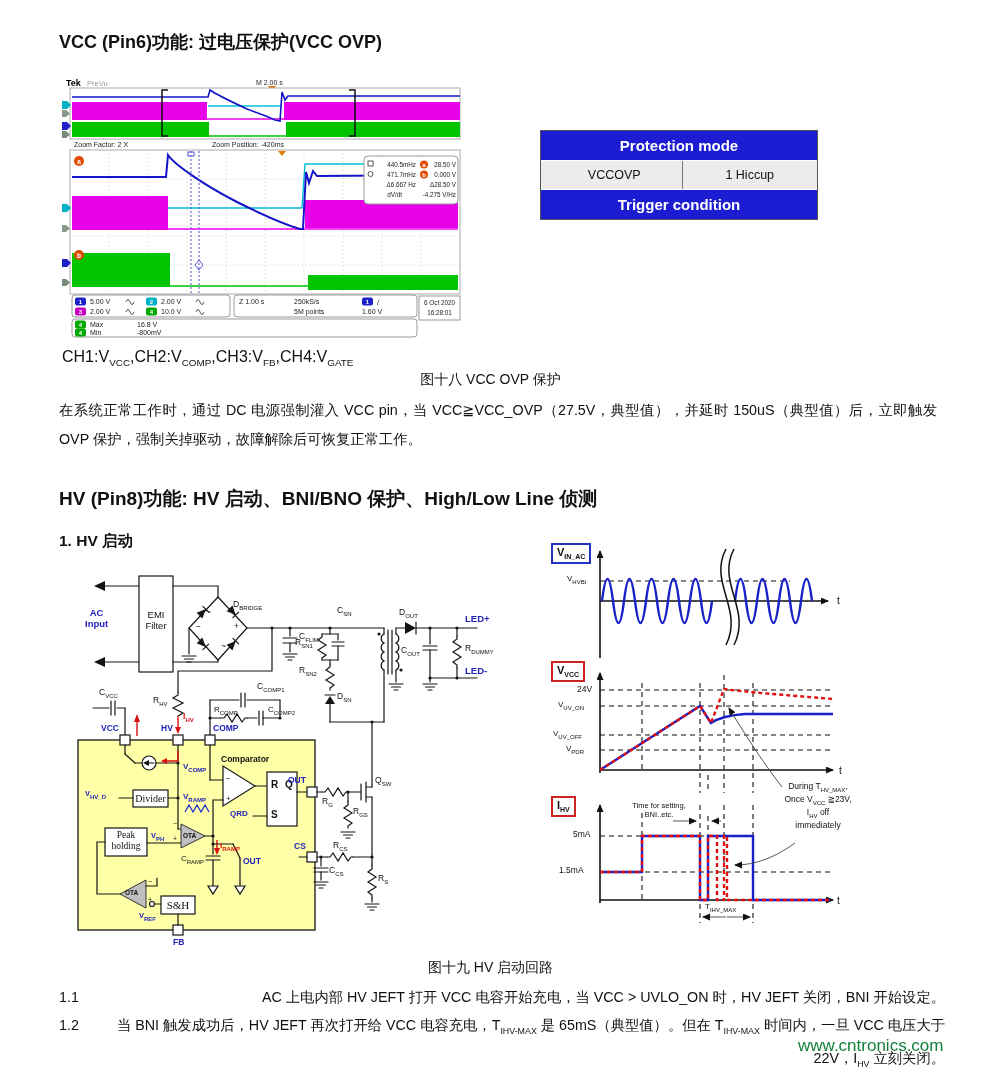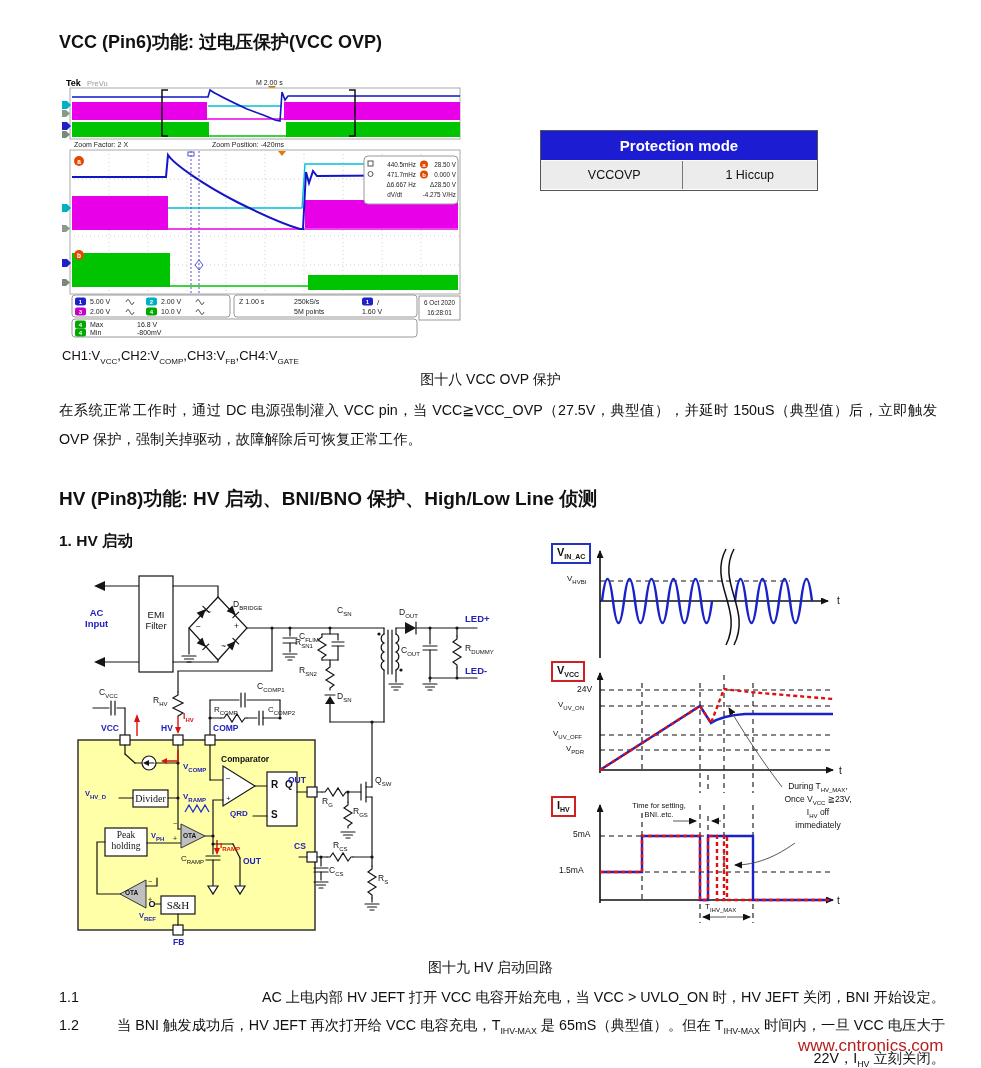--- a/index.html
+++ b/index.html
@@ -7,21 +7,21 @@
         font-family:"Liberation Sans","DejaVu Sans",sans-serif;color:#111;}
   .h1{position:absolute;left:59px;top:30px;font-size:18px;font-weight:bold;}
   .h2{position:absolute;left:59px;top:486px;font-size:19px;font-weight:bold;}
   .h3{position:absolute;left:59px;top:531px;font-size:15.5px;font-weight:bold;}
   .figcap{position:absolute;left:0;width:981px;text-align:center;font-size:14px;}
   .para{position:absolute;left:59px;top:396px;width:878px;font-size:14.3px;line-height:29px;text-align:justify;}
   .list{position:absolute;left:59px;top:984px;width:886px;font-size:14.3px;line-height:27px;}
   .li{display:flex;gap:12px;margin-bottom:1px;text-align:right;}
   .li .litext{flex:1;}
   sub{font-size:0.62em;}
-  .chcap{position:absolute;left:62px;top:348px;font-size:13px;}
+  .chcap{position:absolute;left:62px;top:348px;font-size:16px;}
   
   .ptable{position:absolute;left:540px;top:130px;width:276px;border:1px solid #555;}
   .pt-h{background:#1c1cd2;color:#fff;font-weight:bold;text-align:center;font-size:15px;padding:6px 0;}
   .pt-row{display:flex;background:#ececec;border-top:1px solid #fff;border-bottom:1px solid #fff;padding-left:6px;}
   .pt-c{flex:1;text-align:center;font-size:12.5px;padding:7px 0;}
   .pt-c:first-child{border-right:1px solid #777;}
   .pt-cond{background:#ececec;text-align:center;font-size:12.5px;padding:5px 2px 7px 2px;line-height:1.55;}
   
   .scope{position:absolute;left:62px;top:76px;width:400px;height:262px;}
   
@@ -33,21 +33,21 @@
   .redl{color:#d81111;font-weight:bold;}
   .serif{font-family:"Liberation Serif","DejaVu Serif",serif;font-size:10px;}
   
   .timing{position:absolute;left:545px;top:543px;width:430px;height:425px;}
   .tl{position:absolute;font-size:8.5px;line-height:1.2;white-space:nowrap;color:#111;}
   .tl sub{font-size:6px;}
   .tbox{position:absolute;border:2px solid #2233c0;background:#fff;font-weight:bold;font-size:11px;padding:0px 4px;line-height:1.35;}
   .tbox sub{font-size:7px;}
   .red-b{border-color:#cc2222;}
   .note{text-align:center;font-size:8.5px;}
-  .watermark{position:absolute;left:798px;top:1036px;font-size:17px;color:#b91c1c;}
+  .watermark{position:absolute;left:798px;top:1036px;font-size:17px;color:#15803d;}
 </style>
 </head>
 <body>
 
 <div class="page">
 
   <div class="h1">VCC (Pin6)功能: 过电压保护(VCC OVP)</div>
 
   <div class="scope">
     <svg width="400" height="262" viewBox="0 0 400 262">
@@ -188,20 +188,21 @@
       </g>
     </svg>
   </div>
 
   <div class="ptable">
     <div class="pt-h">Protection mode</div>
     <div class="pt-row">
       <div class="pt-c">VCCOVP</div>
       <div class="pt-c">1 Hiccup</div>
     </div>
+    <div class="pt-h">Trigger condition</div>
   </div>
 
   <div class="chcap">
     <span>CH1:V</span><sub>VCC</sub><span>,CH2:V</span><sub>COMP</sub><span>,CH3:V</span><sub>FB</sub><span>,CH4:V</span><sub>GATE</sub>
   </div>
 
   <div class="figcap" style="top:371px;">图十八  VCC OVP 保护</div>
   <div class="para">在系统正常工作时，通过 DC 电源强制灌入 VCC pin，当 VCC≧VCC_OVP（27.5V，典型值），并延时 150uS（典型值）后，立即触发 OVP 保护，强制关掉驱动，故障解除后可恢复正常工作。</div>
 
   <div class="h2">HV (Pin8)功能: HV 启动、BNI/BNO 保护、High/Low Line 侦测</div>

